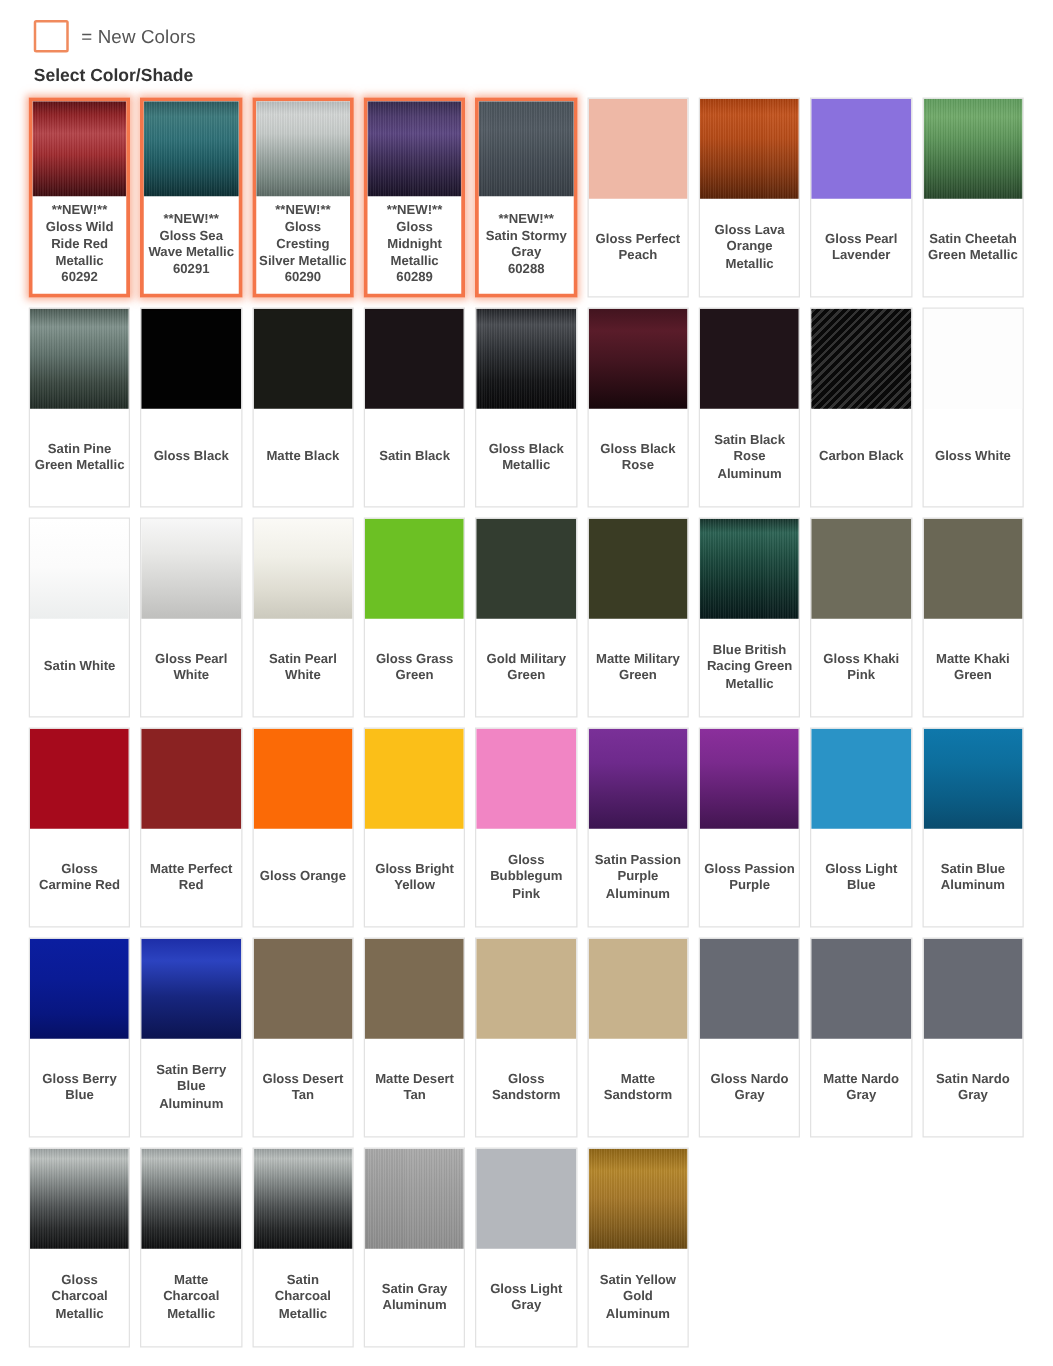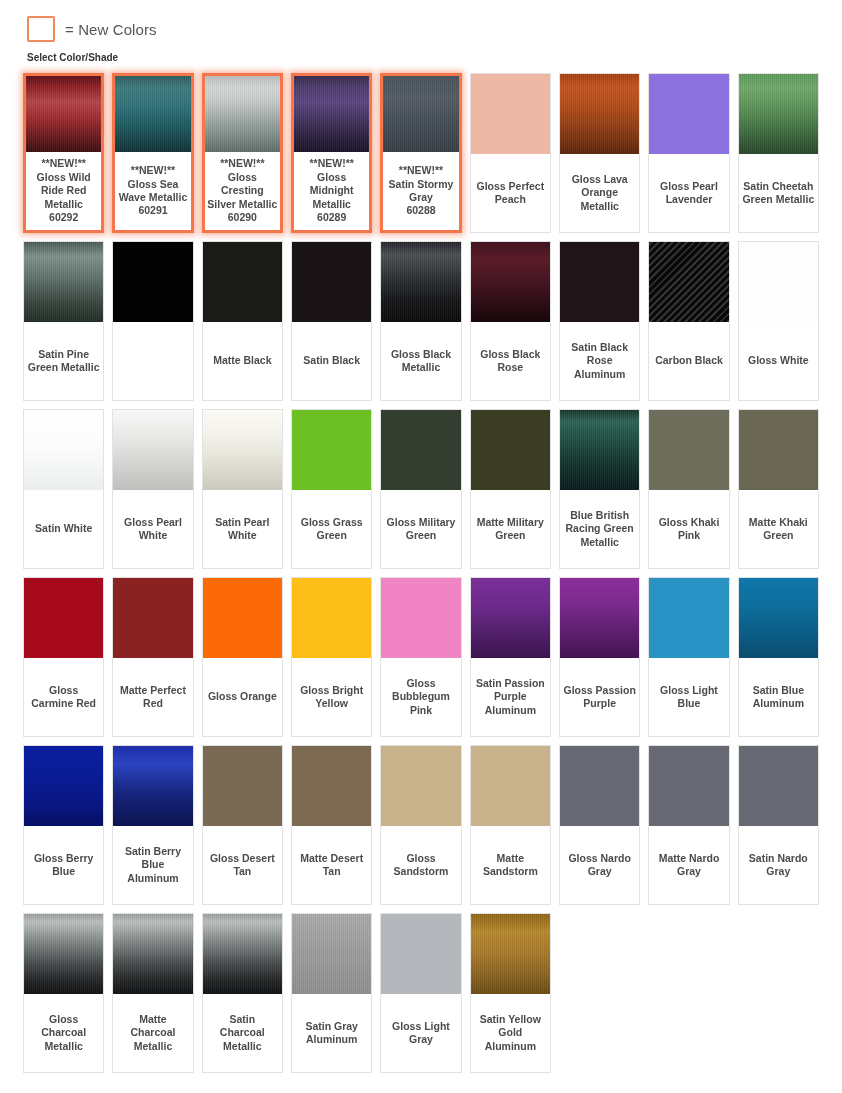--- a/index.html
+++ b/index.html
@@ -34,21 +34,21 @@
   }
   .legend-text {
     font-size: 15px;
     color: #555555;
     letter-spacing: .1px;
   }
 
   
   .section-title {
     padding: 6px 0 6px 27px;
-    font-size: 10px;
+    font-size: 14px;
     font-weight: bold;
     color: #333333;
   }
 
   
   .grid {
     display: grid;
     grid-template-columns: repeat(9, 1fr);
     column-gap: 8px;
     row-gap: 8px;
@@ -172,20 +172,21 @@
     <div class="tile">
       <div class="chip speckle" style="background: linear-gradient(rgb(95, 155, 93) 0%, rgb(111, 168, 104) 18%, rgb(90, 146, 87) 42%, rgb(63, 110, 64) 70%, rgb(39, 69, 42) 100%);"></div>
       <div class="caption" style="white-space: pre-line;">Satin Cheetah Green Metallic</div>
     </div>
     <div class="tile">
       <div class="chip speckle" style="background: linear-gradient(rgb(74, 90, 84) 0%, rgb(126, 144, 138) 18%, rgb(93, 111, 105) 46%, rgb(57, 70, 63) 74%, rgb(31, 42, 36) 100%);"></div>
       <div class="caption" style="white-space: pre-line;">Satin Pine Green Metallic</div>
     </div>
     <div class="tile">
       <div class="chip" style="background: rgb(2, 2, 2);"></div>
+      <div class="caption" style="white-space: pre-line;">Gloss Black</div>
     </div>
     <div class="tile">
       <div class="chip" style="background: rgb(26, 27, 22);"></div>
       <div class="caption" style="white-space: pre-line;">Matte Black</div>
     </div>
     <div class="tile">
       <div class="chip" style="background: rgb(27, 20, 23);"></div>
       <div class="caption" style="white-space: pre-line;">Satin Black</div>
     </div>
     <div class="tile">
@@ -219,21 +220,21 @@
     <div class="tile">
       <div class="chip" style="background: linear-gradient(rgb(251, 250, 246) 0%, rgb(240, 239, 231) 38%, rgb(222, 220, 209) 72%, rgb(203, 201, 189) 100%);"></div>
       <div class="caption" style="white-space: pre-line;">Satin Pearl White</div>
     </div>
     <div class="tile">
       <div class="chip" style="background: rgb(108, 192, 36);"></div>
       <div class="caption" style="white-space: pre-line;">Gloss Grass Green</div>
     </div>
     <div class="tile">
       <div class="chip" style="background: rgb(51, 61, 48);"></div>
-      <div class="caption" style="white-space: pre-line;">Gloss Military Green</div>
+      <div class="caption" style="white-space: pre-line;">Gold Military Green</div>
     </div>
     <div class="tile">
       <div class="chip" style="background: rgb(58, 60, 36);"></div>
       <div class="caption" style="white-space: pre-line;">Matte Military Green</div>
     </div>
     <div class="tile">
       <div class="chip speckle" style="background: linear-gradient(rgb(23, 51, 44) 0%, rgb(44, 98, 83) 14%, rgb(28, 74, 62) 40%, rgb(16, 48, 42) 70%, rgb(7, 25, 26) 100%);"></div>
       <div class="caption" style="white-space: pre-line;">Blue British Racing Green Metallic</div>
     </div>
     <div class="tile">

